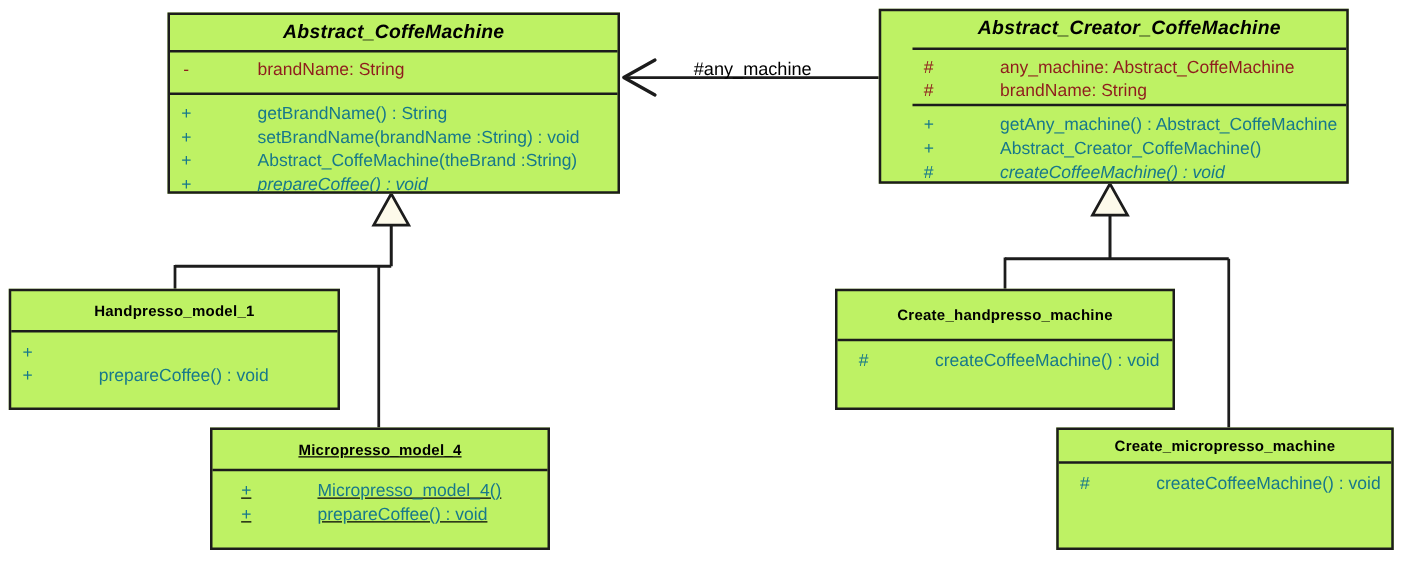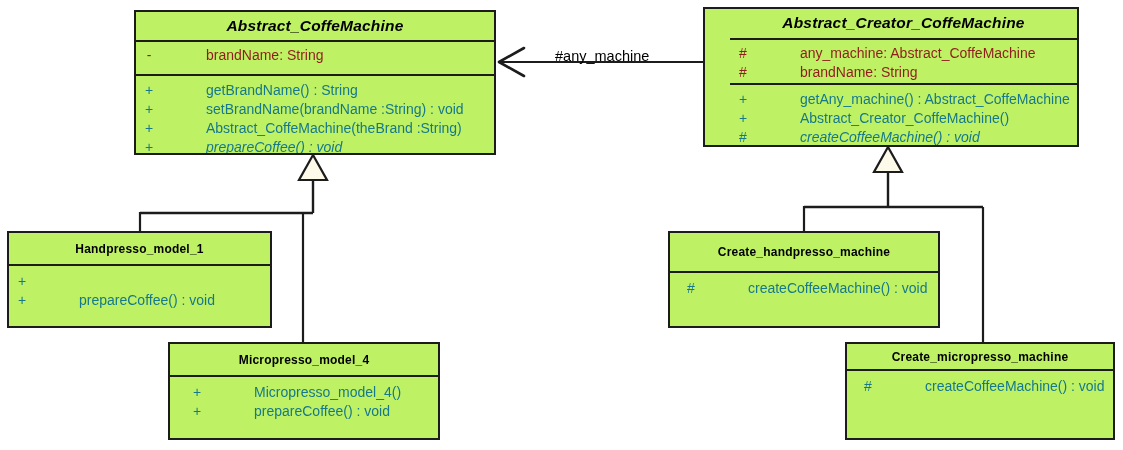--- a/index.html
+++ b/index.html
@@ -186,21 +186,21 @@
       <div class="member meth">
         <span class="vis">+</span>
       </div>
       <div class="member meth">
         <span class="vis">+</span>
         <span class="mtext">prepareCoffee() : void</span>
       </div>
     </div>
   </div>
 
-  <div class="uml-class" style="left:168px; top:342px; width:272px; height:98px;">
+  <div class="uml-class" style="left:168px; top:342px; width:272px; height:98px;text-decoration:underline;">
     <div class="cls-title" style="height:31px;">Micropresso_model_4</div>
     <div class="compartment" style="flex:1 1 auto; padding-top:6px;">
       <div class="member meth" style="padding-left:14px;">
         <span class="vis">+</span>
         <span class="mtext">Micropresso_model_4()</span>
       </div>
       <div class="member meth" style="padding-left:14px;">
         <span class="vis">+</span>
         <span class="mtext">prepareCoffee() : void</span>
       </div>

